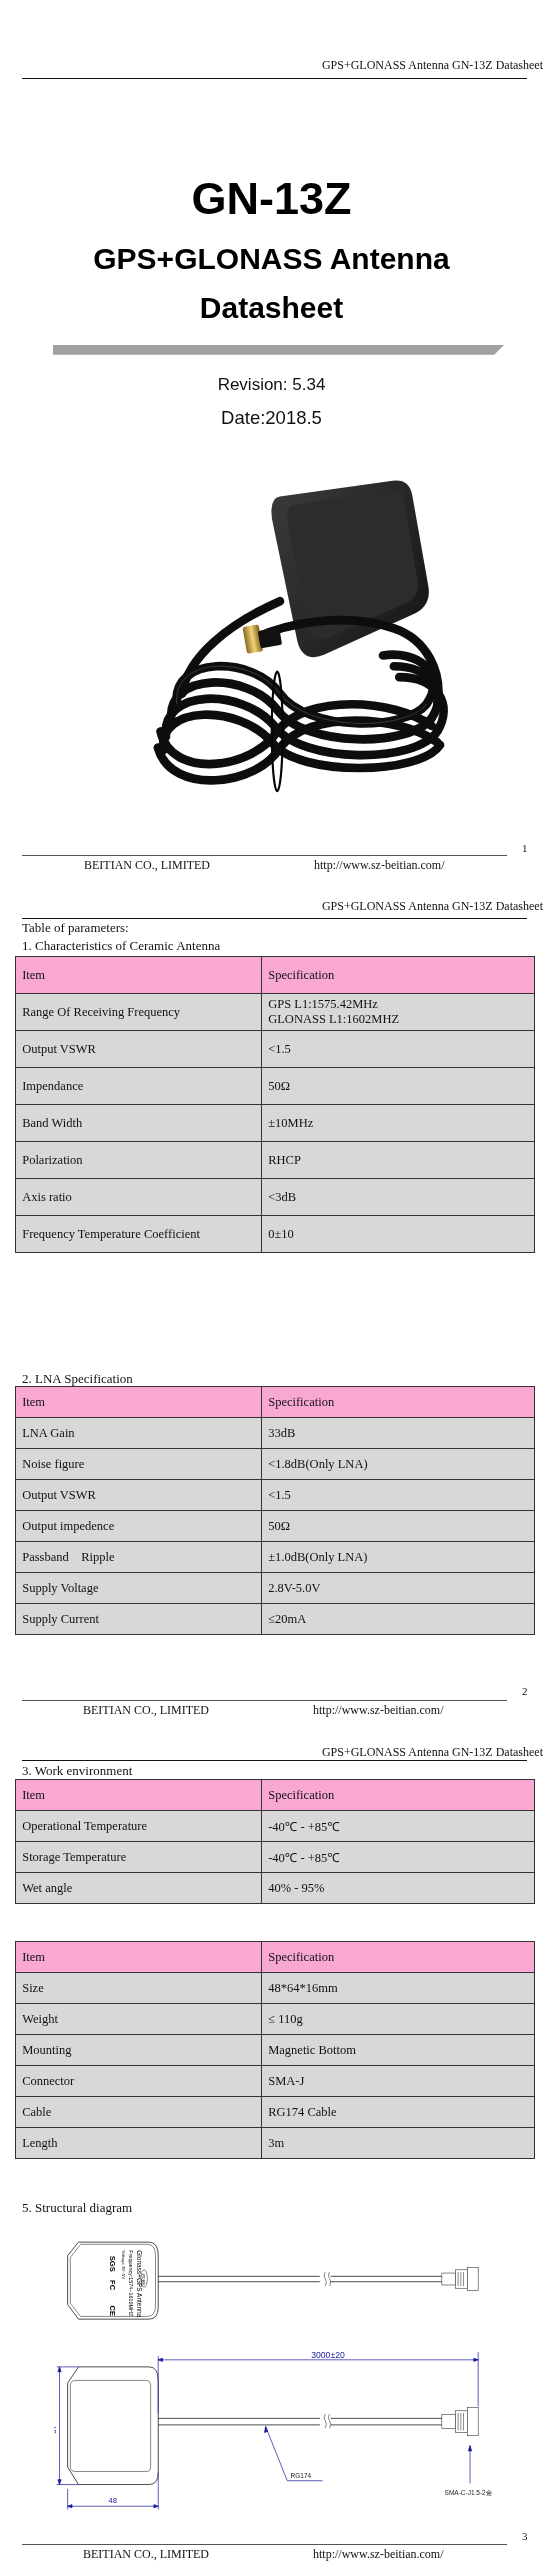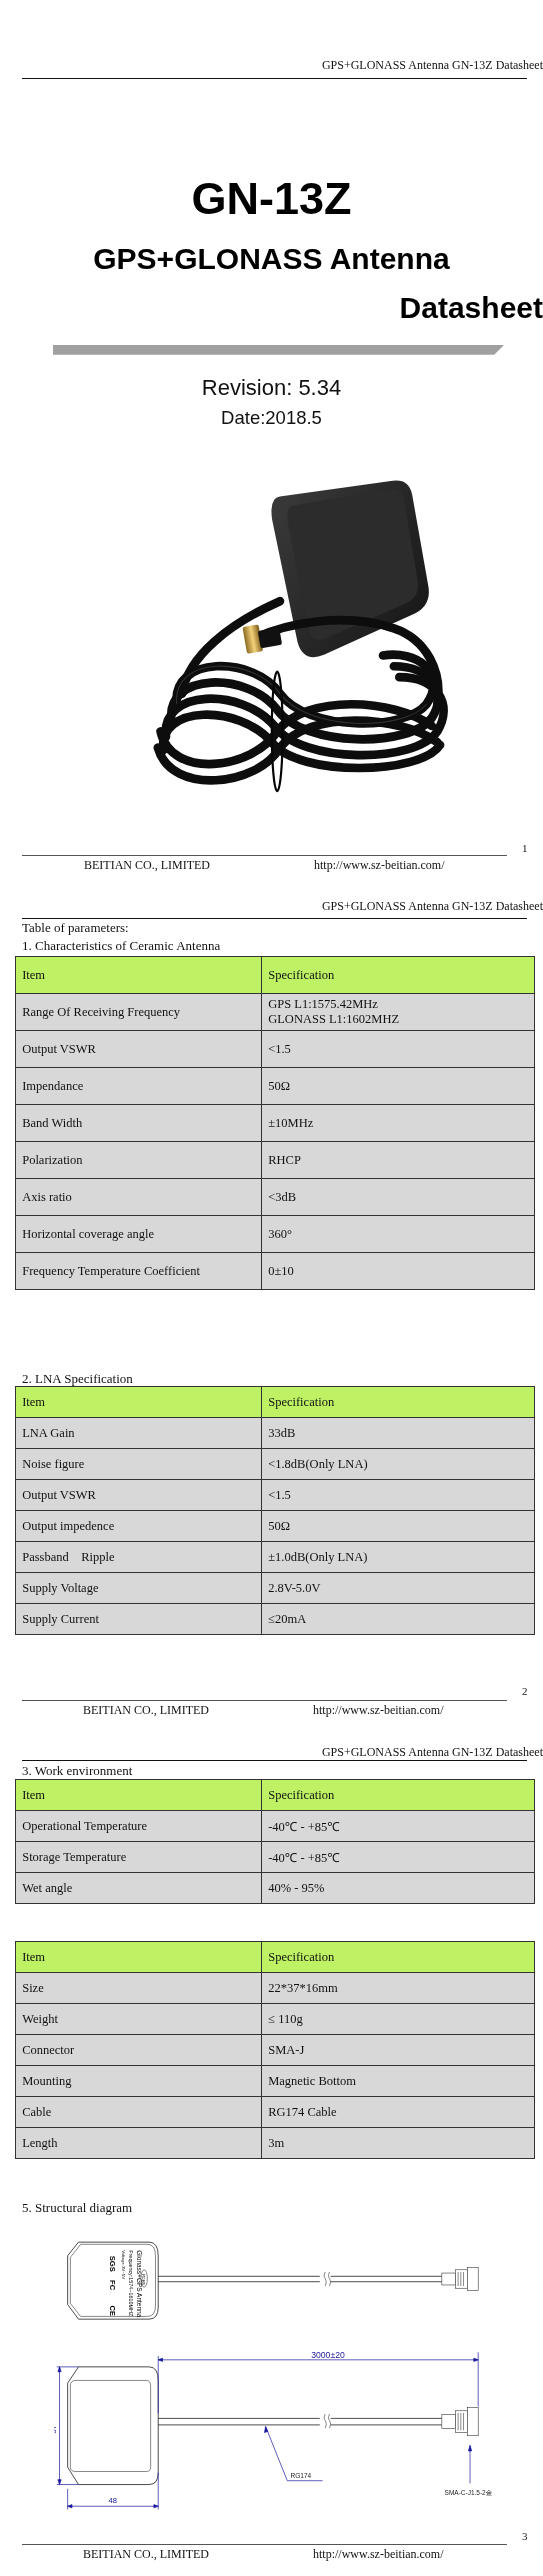--- a/index.html
+++ b/index.html
@@ -7,40 +7,40 @@
   .abs{position:absolute;}
   .hdr{left:0;width:543px;text-align:right;font-size:12px;}
   .hline{left:22px;width:505px;height:1.1px;background:#111;}
   .fline{left:22px;width:485px;height:1.1px;background:#555;}
   .ftxt{font-size:12px;}
   .pnum{left:522px;font-size:11px;}
   .title-sans{left:0;width:543px;text-align:center;font-family:"Liberation Sans",sans-serif;font-weight:bold;color:#000;}
   .sec{left:22px;font-size:13px;}
   table.spec{position:absolute;left:14.7px;width:520px;border-collapse:collapse;font-size:12.5px;}
   table.spec td{border:1.1px solid #333;padding:0 6.5px;background:#d8d8d8;vertical-align:middle;}
-  table.spec tr.head td{background:#bef264;}
+  table.spec tr.head td{background:#f9a8d4;}
   table.spec td.c1{width:232px;}
   .photo{left:90px;top:476px;width:369px;height:348px;}
   .diagram{left:54px;top:2234px;width:472px;height:282px;}
 </style>
 </head>
 <body>
 
 <div class="abs hdr" style="top:58px">GPS+GLONASS Antenna GN-13Z Datasheet</div>
 <div class="abs hline" style="top:78px"></div>
 
 <div class="abs title-sans" style="top:173px;font-size:45px;">GN-13Z</div>
 <div class="abs title-sans" style="top:242px;font-size:30px;">GPS+GLONASS Antenna</div>
-<div class="abs title-sans" style="top:291px;font-size:30px;text-align:right;">Datasheet</div>
+<div class="abs title-sans" style="top:291px;font-size:30px;">Datasheet</div>
 
 <svg class="abs" style="left:53px;top:345px" width="451" height="11" viewBox="0 0 830 20">
   <polygon points="0,0 830,0 812,18 0,18" fill="#a0a0a0"></polygon>
 </svg>
 
-<div class="abs" style="left:0;width:543px;text-align:center;top:375px;font-family:'Liberation Sans',sans-serif;font-size:22px;">Revision: 5.34</div>
+<div class="abs" style="left:0;width:543px;text-align:center;top:375px;font-family:'Liberation Sans',sans-serif;font-size:17px;">Revision: 5.34</div>
 <div class="abs" style="left:0;width:543px;text-align:center;top:407px;font-family:'Liberation Sans',sans-serif;font-size:18.5px;">Date:2018.5</div>
 
 <svg class="abs photo" viewBox="0 0 680 640">
   <defs>
     <linearGradient id="bodyg" x1="0" y1="0" x2="1" y2="1">
       <stop offset="0" stop-color="#3a3a3a"></stop>
         <stop offset="1" stop-color="#151515"></stop>
     </linearGradient>
     <linearGradient id="gold" x1="0" y1="0" x2="1" y2="0">
       <stop offset="0" stop-color="#8a6a20"></stop>
@@ -111,24 +111,20 @@
       </tr>
   <tr style="height:37px">
         <td class="c1">Polarization</td>
         <td>RHCP</td>
       </tr>
   <tr style="height:37px">
         <td class="c1">Axis ratio</td>
         <td>&lt;3dB</td>
       </tr>
   <tr style="height:37px">
-        <td class="c1">Horizontal coverage angle</td>
-        <td>360°</td>
-      </tr>
-  <tr style="height:37px">
         <td class="c1">Frequency Temperature Coefficient</td>
         <td>0±10</td>
       </tr>
 </tbody>
   </table>
 
 <div class="abs sec" style="top:1371px">2.  LNA Specification</div>
 <table class="spec" style="top:1386px">
   <tbody>
       <tr class="head" style="height:31px">
@@ -197,33 +193,33 @@
 
 <div class="abs sec" style="top:1984px">4.  Structural characteristics</div>
 <table class="spec" style="top:1941px">
   <tbody>
       <tr class="head" style="height:31px">
         <td class="c1">Item</td>
         <td>Specification</td>
       </tr>
   <tr style="height:31px">
         <td class="c1">Size</td>
-        <td>22*37*16mm</td>
+        <td>48*64*16mm</td>
       </tr>
   <tr style="height:31px">
         <td class="c1">Weight</td>
         <td>≤ 110g</td>
       </tr>
   <tr style="height:31px">
+        <td class="c1">Mounting</td>
+        <td>Magnetic Bottom</td>
+      </tr>
+  <tr style="height:31px">
         <td class="c1">Connector</td>
         <td>SMA-J</td>
-      </tr>
-  <tr style="height:31px">
-        <td class="c1">Mounting</td>
-        <td>Magnetic Bottom</td>
       </tr>
   <tr style="height:31px">
         <td class="c1">Cable</td>
         <td>RG174 Cable</td>
       </tr>
   <tr style="height:31px">
         <td class="c1">Length</td>
         <td>3m</td>
       </tr>
 </tbody>

